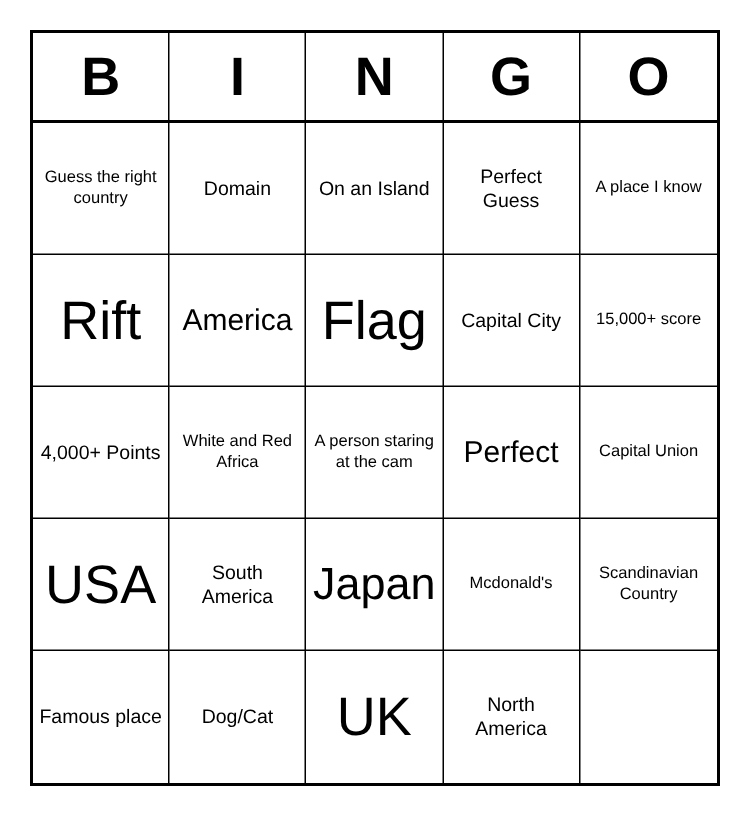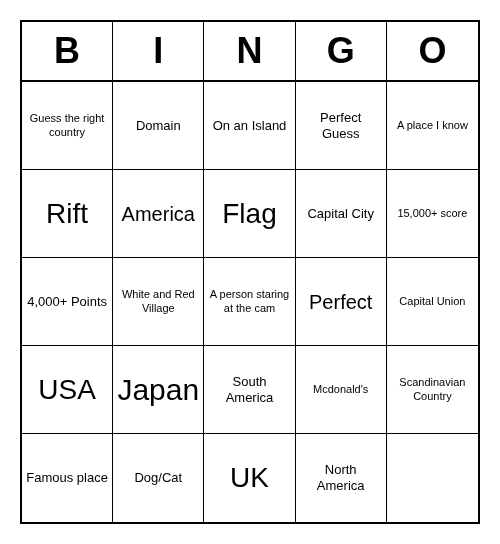--- a/index.html
+++ b/index.html
@@ -44,21 +44,21 @@
       padding: 4px;
       font-family: Arial, sans-serif;
       line-height: 1.2;
     }
     .bingo-cell:nth-child(5n) { border-right: none; }
     .bingo-cell:nth-child(n+21) { border-bottom: none; }
     .size-sm { font-size: 11px; }
     .size-md { font-size: 13px; }
     .size-lg { font-size: 20px; }
     .size-xl { font-size: 30px; }
-    .size-xxl { font-size: 28px; }
+    .size-xxl { font-size: 36px; }
   </style>
 </head>
 <body>
 
 <div class="bingo-card">
   <div class="bingo-header">
   <div class="bingo-header-cell">B</div>
       <div class="bingo-header-cell">I</div>
       <div class="bingo-header-cell">N</div>
       <div class="bingo-header-cell">G</div>
@@ -69,27 +69,27 @@
       <div class="bingo-cell size-md">Domain</div>
       <div class="bingo-cell size-md">On an Island</div>
       <div class="bingo-cell size-md">Perfect Guess</div>
       <div class="bingo-cell size-sm">A place I know</div>
       <div class="bingo-cell size-xxl">Rift</div>
       <div class="bingo-cell size-lg">America</div>
       <div class="bingo-cell size-xxl">Flag</div>
       <div class="bingo-cell size-md">Capital City</div>
       <div class="bingo-cell size-sm">15,000+ score</div>
       <div class="bingo-cell size-md">4,000+ Points</div>
-      <div class="bingo-cell size-sm">White and Red Village</div>
+      <div class="bingo-cell size-sm">White and Red Africa</div>
       <div class="bingo-cell size-sm">A person staring at the cam</div>
       <div class="bingo-cell size-lg">Perfect</div>
       <div class="bingo-cell size-sm">Capital Union</div>
       <div class="bingo-cell size-xxl">USA</div>
+      <div class="bingo-cell size-md">South America</div>
       <div class="bingo-cell size-xl">Japan</div>
-      <div class="bingo-cell size-md">South America</div>
       <div class="bingo-cell size-sm">Mcdonald's</div>
       <div class="bingo-cell size-sm">Scandinavian Country</div>
       <div class="bingo-cell size-md">Famous place</div>
       <div class="bingo-cell size-md">Dog/Cat</div>
       <div class="bingo-cell size-xxl">UK</div>
       <div class="bingo-cell size-md">North America</div>
     </div>
 </div>
 
 </body></html>

